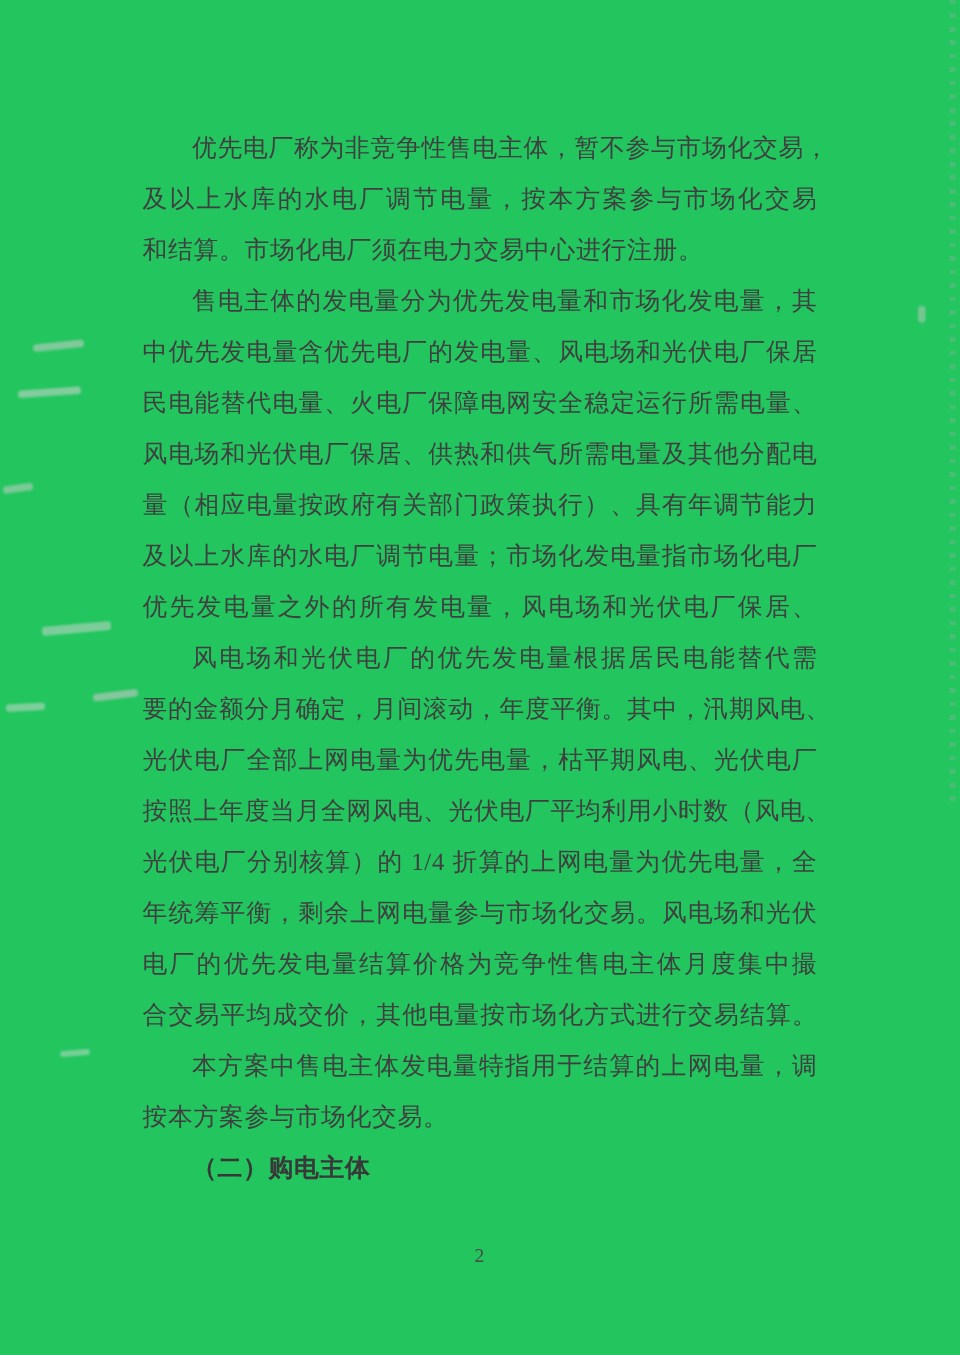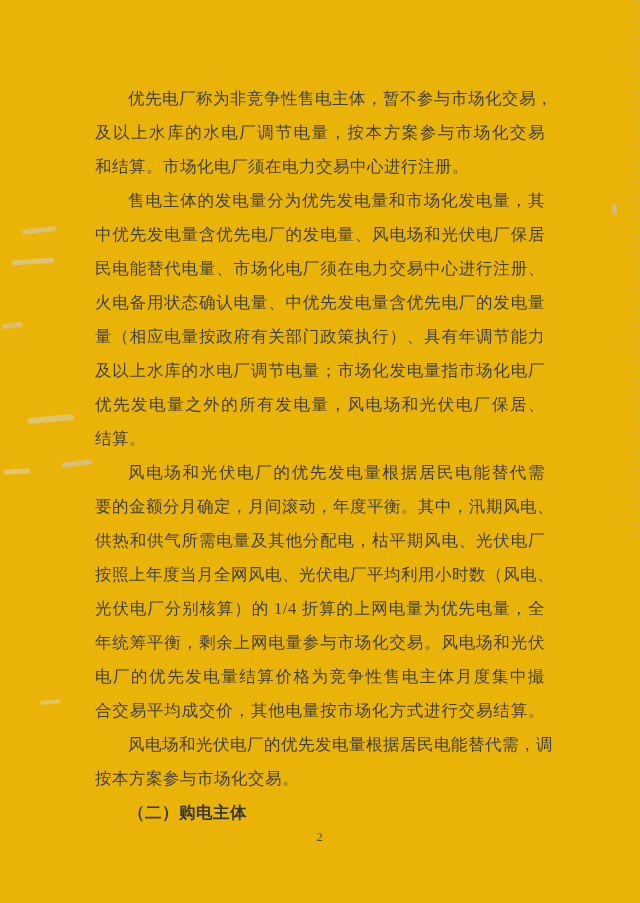--- a/index.html
+++ b/index.html
@@ -4,21 +4,21 @@
 <style>
   html, body {
     margin: 0;
     padding: 0;
     background: #ffffff;
   }
   .page {
     position: relative;
     width: 640px;
     height: 903px;
-    background: #eab308;
+    background: #22c55e;
     overflow: hidden;
     font-family: "Liberation Serif", "DejaVu Serif", serif;
     color: #3f3f3f;
   }
   .body-text {
     position: absolute;
     top: 82px;
     left: 95px;
     width: 450px;
   }
@@ -89,35 +89,34 @@
 <body>
 
 <div class="page">
 
   <div class="body-text">
     <div class="ln ind">优先电厂称为非竞争性售电主体，暂不参与市场化交易，</div>
     <div class="ln">及以上水库的水电厂调节电量，按本方案参与市场化交易</div>
     <div class="ln end">和结算。市场化电厂须在电力交易中心进行注册。</div>
     <div class="ln ind">售电主体的发电量分为优先发电量和市场化发电量，其</div>
     <div class="ln">中优先发电量含优先电厂的发电量、风电场和光伏电厂保居</div>
-    <div class="ln">民电能替代电量、市场化电厂须在电力交易中心进行注册、</div>
-    <div class="ln">火电备用状态确认电量、中优先发电量含优先电厂的发电量</div>
+    <div class="ln">民电能替代电量、火电厂保障电网安全稳定运行所需电量、</div>
+    <div class="ln">风电场和光伏电厂保居、供热和供气所需电量及其他分配电</div>
     <div class="ln">量（相应电量按政府有关部门政策执行）、具有年调节能力</div>
     <div class="ln">及以上水库的水电厂调节电量；市场化发电量指市场化电厂</div>
     <div class="ln">优先发电量之外的所有发电量，风电场和光伏电厂保居、</div>
-    <div class="ln end">结算。</div>
     <div class="ln ind">风电场和光伏电厂的优先发电量根据居民电能替代需</div>
     <div class="ln">要的金额分月确定，月间滚动，年度平衡。其中，汛期风电、</div>
-    <div class="ln">供热和供气所需电量及其他分配电，枯平期风电、光伏电厂</div>
+    <div class="ln">光伏电厂全部上网电量为优先电量，枯平期风电、光伏电厂</div>
     <div class="ln">按照上年度当月全网风电、光伏电厂平均利用小时数（风电、</div>
     <div class="ln">光伏电厂分别核算）的 1/4 折算的上网电量为优先电量，全</div>
     <div class="ln">年统筹平衡，剩余上网电量参与市场化交易。风电场和光伏</div>
     <div class="ln">电厂的优先发电量结算价格为竞争性售电主体月度集中撮</div>
     <div class="ln">合交易平均成交价，其他电量按市场化方式进行交易结算。</div>
-    <div class="ln ind">风电场和光伏电厂的优先发电量根据居民电能替代需，调</div>
+    <div class="ln ind">本方案中售电主体发电量特指用于结算的上网电量，调</div>
     <div class="ln end">按本方案参与市场化交易。</div>
     <div class="ln ind end heading">（二）购电主体</div>
   </div>
 
   <div class="page-num">2</div>
 
   <div class="smudge sm1"></div>
   <div class="smudge sm2"></div>
   <div class="smudge sm3"></div>
   <div class="smudge sm4"></div>

